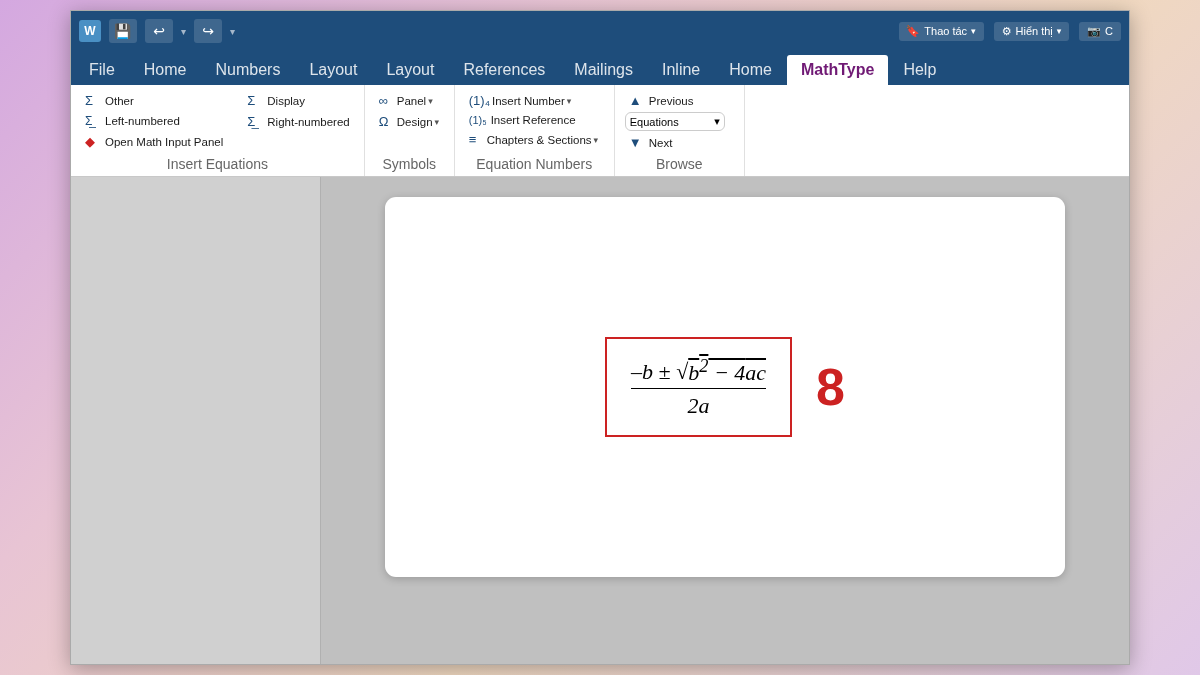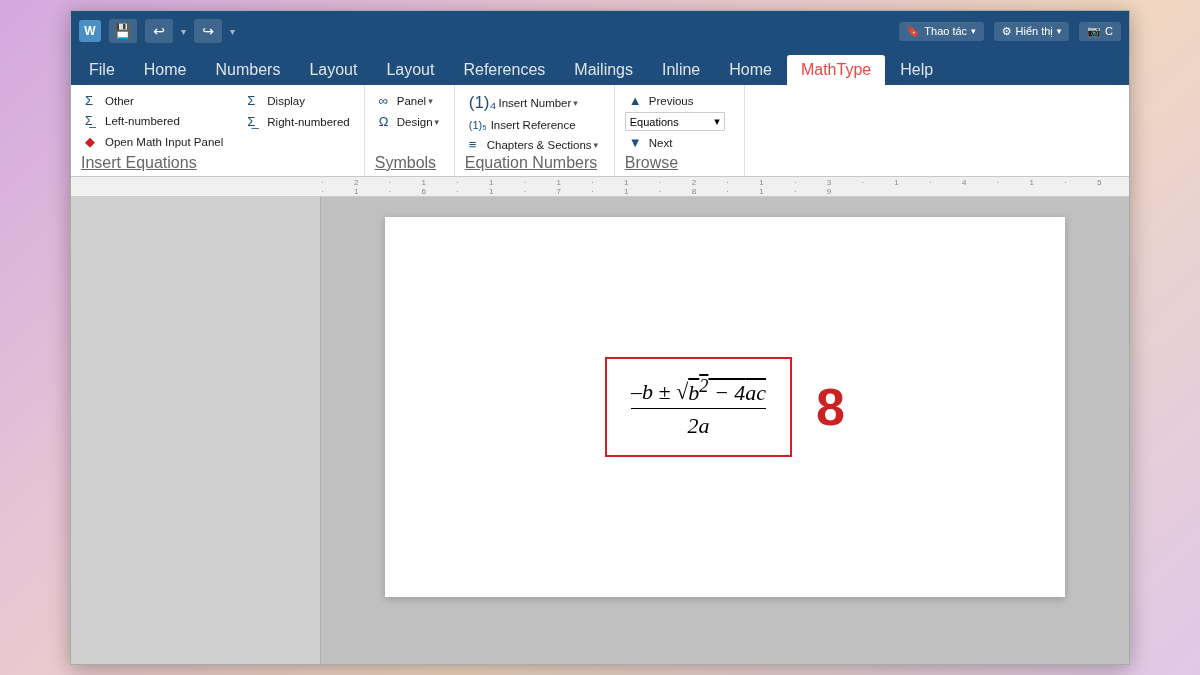--- a/index.html
+++ b/index.html
@@ -67,22 +67,22 @@
     .ribbon-tab {
       padding: 6px 14px;
       color: rgba(255,255,255,0.85);
       font-size: 16px;
       cursor: pointer;
       border-radius: 3px 3px 0 0;
       margin-right: 1px;
     }
     .ribbon-tab.active {
       background: #fff;
-      color: #ef4444;
-      font-weight: 400;
+      color: #701a75;
+      font-weight: 700;
     }
     
     .ribbon-content {
       height: 92px;
       background: #fff;
       border-bottom: 1px solid #c8c8c8;
       display: flex;
       align-items: stretch;
     }
     .ribbon-group {
@@ -92,26 +92,26 @@
       padding: 6px 10px 2px 10px;
       border-right: 1px solid #e0e0e0;
     }
     .ribbon-group-content {
       display: flex;
       flex-direction: column;
       gap: 2px;
       flex: 1;
     }
     .ribbon-group-label {
-      font-size: 16px;
+      font-size: 14px;
       color: #666;
+      text-align: center;
       width: 100%;
       margin-top: auto;
       padding-bottom: 2px;
-      text-decoration: underline;
     }
     .ribbon-btn {
       display: flex;
       align-items: center;
       gap: 4px;
       padding: 2px 4px;
       font-size: 11.5px;
       color: #1a1a1a;
       cursor: pointer;
       border-radius: 2px;
@@ -174,20 +174,21 @@
     }
     .document-page {
       width: 680px;
       min-height: 380px;
       background: #fff;
       box-shadow: 0 2px 8px rgba(0,0,0,0.2);
       display: flex;
       align-items: center;
       justify-content: center;
       position: relative;
+      border-radius: 11px;
     }
     .equation-container {
       display: flex;
       align-items: center;
       gap: 24px;
     }
     .equation-box {
       border: 2px solid #cc2222;
       padding: 16px 24px;
       display: flex;
@@ -219,21 +220,21 @@
     }
     .equation-number {
       font-size: 52px;
       font-weight: bold;
       color: #cc2222;
       font-family: Arial, sans-serif;
     }
     
     .ribbon-select {
       border: 1px solid #ccc;
-      border-radius: 1px;
+      border-radius: 6px;
       padding: 2px 4px;
       font-size: 11px;
       background: #fff;
       cursor: pointer;
       min-width: 100px;
       display: flex; align-items: center; justify-content: space-between;
     }
   </style>
 </head>
 <body>
@@ -325,21 +326,21 @@
           <span>Design</span>
           <span class="arrow-down">▾</span>
         </div>
       </div>
       <div class="ribbon-group-label">Symbols</div>
     </div>
 
     <div class="ribbon-group eq-group" style="min-width:160px;">
       <div class="ribbon-group-content">
         <div class="ribbon-btn ribbon-btn-with-arrow">
-          <span class="icon" style="font-size:17px;color:#1e4d7b;">(1)₄</span>
+          <span class="icon" style="font-size:13px;color:#1e4d7b;">(1)₄</span>
           <span>Insert Number</span>
           <span class="arrow-down">▾</span>
         </div>
         <div class="ribbon-btn">
           <span class="icon" style="font-size:11px;color:#1e4d7b;">(1)₅</span>
           <span>Insert Reference</span>
         </div>
         <div class="ribbon-btn ribbon-btn-with-arrow">
           <span class="icon">≡</span>
           <span>Chapters &amp; Sections</span>
@@ -362,23 +363,20 @@
         <div class="ribbon-btn">
           <span class="icon">▼</span>
           <span>Next</span>
         </div>
       </div>
       <div class="ribbon-group-label">Browse</div>
     </div>
 
   </div>
 
-  <div class="ruler">
-    <span style="letter-spacing:14px;font-size:8px;color:#888;">· 2 · 1 · 1 · 1 · 1 · 2 · 1 · 3 · 1 · 4 · 1 · 5 · 1 · 6 · 1 · 7 · 1 · 8 · 1 · 9</span>
-  </div>
 
   <div class="main-area">
 
     <div class="left-panel"></div>
 
     <div class="document-area">
       <div class="document-page">
         <div class="equation-container">
           <div class="equation-box">
             <div class="equation">

